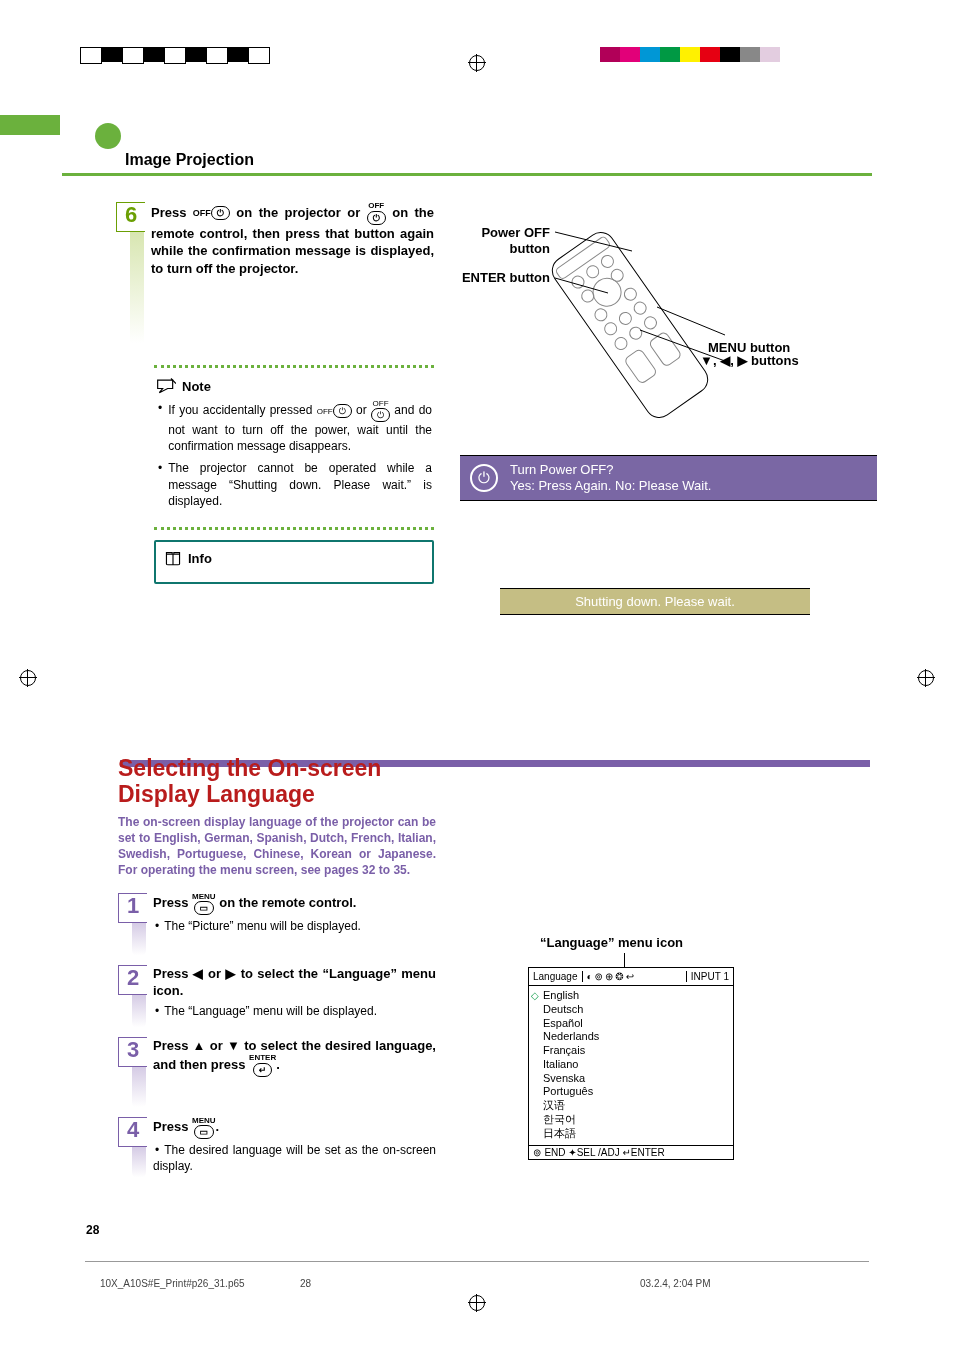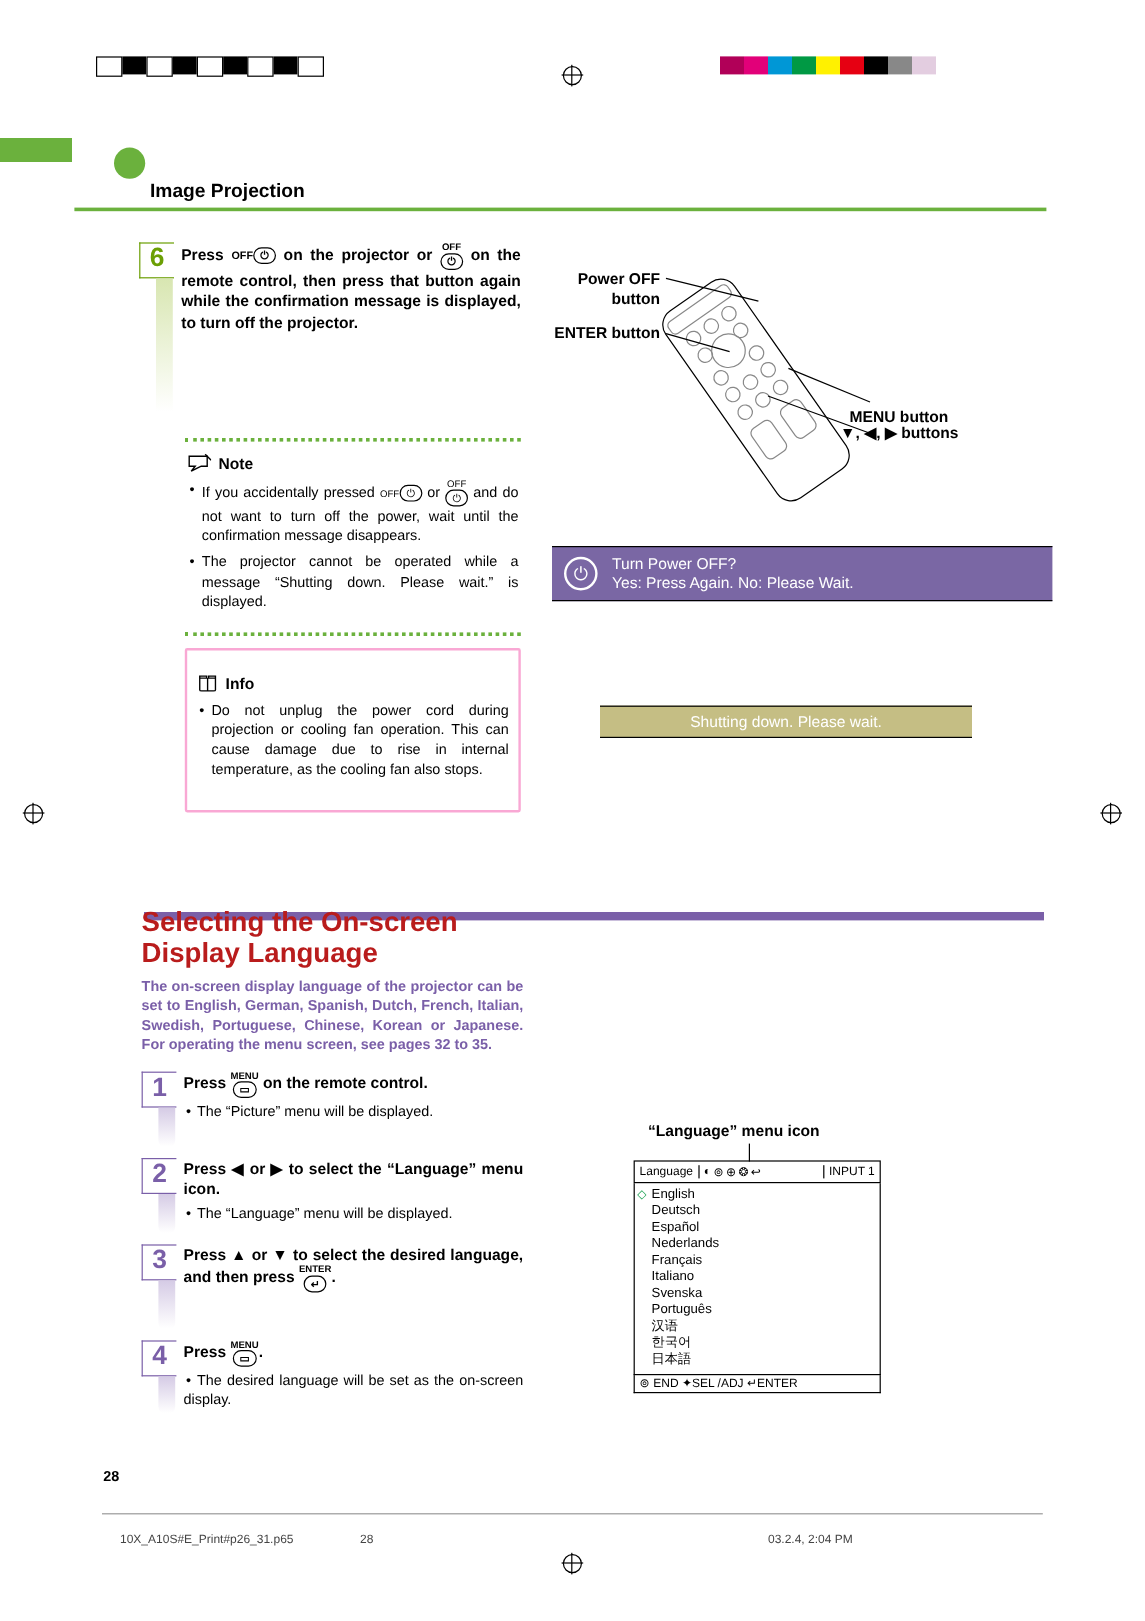--- a/index.html
+++ b/index.html
@@ -34,21 +34,21 @@
   .justify { text-align:justify; }
 
   .icn { display:inline-block; border:1px solid #000; border-radius:8px; font-size:9px; padding:0 5px; vertical-align:middle; line-height:12px; }
   .icn-stack { display:inline-block; text-align:center; vertical-align:middle; line-height:1; }
   .icn-stack .lbl { font-size:8px; display:block; }
 
   .note-box { margin-top:18px; border-top:3px dotted #6bb13d; border-bottom:3px dotted #6bb13d; padding:10px 2px 12px; }
   .note-head, .info-head { font-weight:bold; font-size:13px; display:flex; align-items:center; gap:6px; margin-bottom:6px;text-align:center; }
   .note-head svg { width:20px; height:16px; }
   .info-head svg { width:18px; height:16px; }
-  .info-box { margin-top:10px; border:2px solid #f9a8d4; border-radius:2px; padding:20px 8px; }
+  .info-box { margin-top:10px; border:2px solid #0f766e; border-radius:2px; padding:9px 8px; }
   .bullet { display:flex; font-size:12px; text-align:justify; line-height:1.35; margin-bottom:6px; }
   .bullet::before { content:"•"; margin:0 6px 0 2px; }
 
   .purple-rule { height:7px; background:#7a5fa8; margin:30px 0 18px; width:750px; position:absolute; left:120px; top:730px; }
 
   .sectitle { color:#b91c1c; font-family: Arial Black, Arial, sans-serif; font-weight:900; font-size:23px; line-height:1.15; }
   .secintro { color:#7a5fa8; font-weight:bold; font-size:12px; text-align:justify; line-height:1.35; margin-top:6px; }
 
   .purple-step .step-num { color:#7a5fa8; border-color:#7a5fa8; }
   .purple-step .step-tail { background:linear-gradient(to bottom,#d5cbe5 0%,#fff 95%); }
@@ -157,23 +157,20 @@
         </div>
     </div>
 
     <div class="info-box" style="margin-left:38px;">
       <div class="info-head">
         <svg viewBox="0 0 22 18">
             <path d="M3 1 H10 V3 H3 Z M12 1 H19 V3 H12 Z M3 3 V15 Q3 16 5 16 H17 Q19 16 19 15 V3 M11 3 V16" fill="none" stroke="#000" stroke-width="1.4"></path>
           </svg>
         <span>Info</span>
       </div>
-      <div class="bullet">
-          <span>Do not unplug the power cord during projection or cooling fan operation. This can cause damage due to rise in internal temperature, as the cooling fan also stops.</span>
-        </div>
     </div>
   </div>
 
   <div class="col-right">
     <div class="right-label" style="left:0; top:10px; width:90px; line-height:1.2;">Power OFF button</div>
     <div class="right-label" style="left:0; top:55px; width:90px; line-height:1.2;">ENTER button</div>
     <div class="right-label2" style="left:220px; top:125px;margin-left:28px;">MENU button</div>
     <div class="right-label2" style="left:220px; top:138px; line-height:1.2;">▲, ▼, ◀, ▶ buttons</div>
 
     <svg class="remote-svg" style="position:absolute; left:50px; top:0;" viewBox="0 0 240 220">

